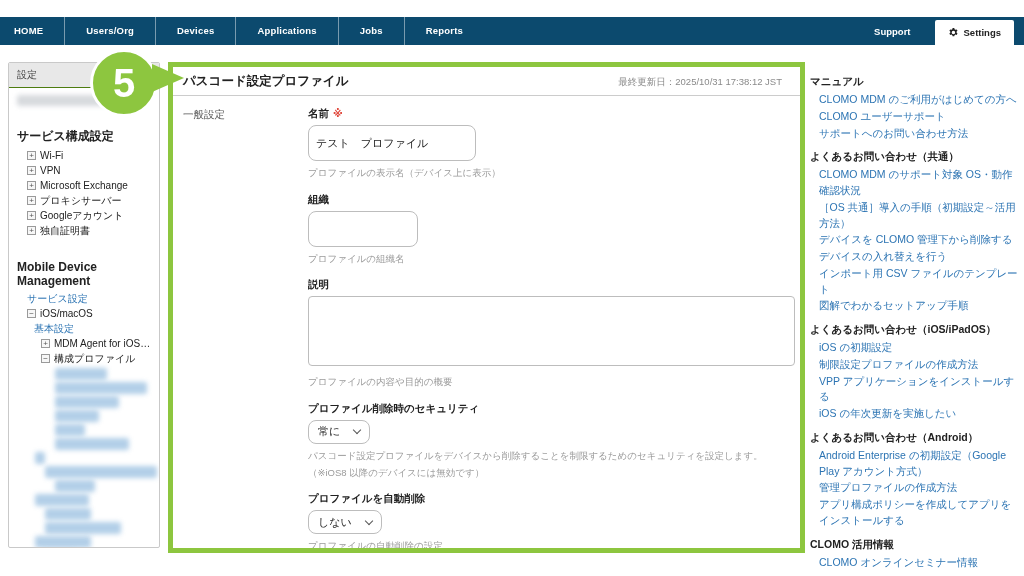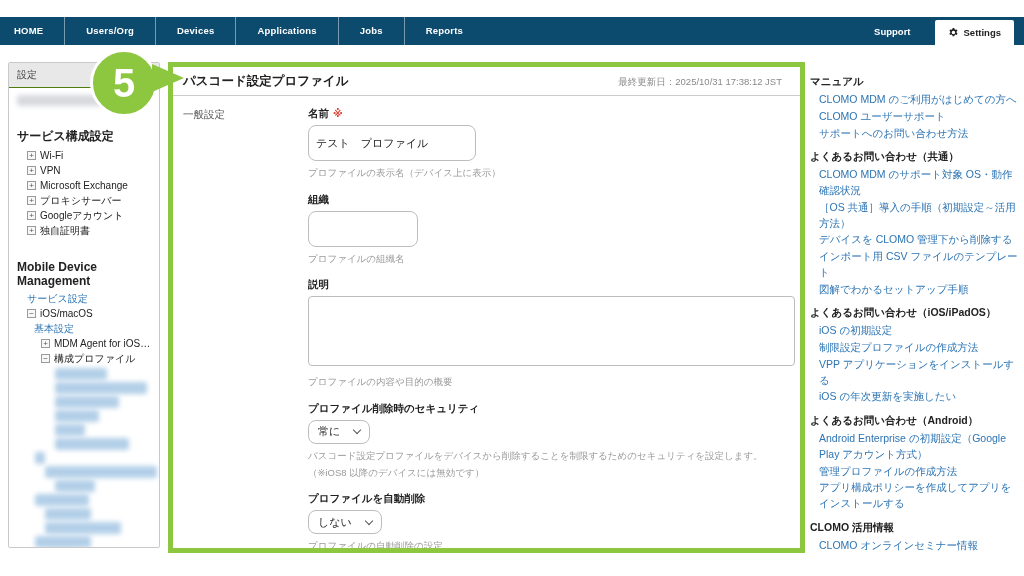--- a/index.html
+++ b/index.html
@@ -241,20 +241,21 @@
 
 <div class="help-col">
   <div class="help-sec-title">マニュアル</div>
   <div class="help-link">CLOMO MDM のご利用がはじめての方へ</div>
     <div class="help-link">CLOMO ユーザーサポート</div>
     <div class="help-link">サポートへのお問い合わせ方法</div>
   <div class="help-sec-title">よくあるお問い合わせ（共通）</div>
   <div class="help-link">CLOMO MDM のサポート対象 OS・動作確認状況</div>
     <div class="help-link">［OS 共通］導入の手順（初期設定～活用方法）</div>
     <div class="help-link">デバイスを CLOMO 管理下から削除する</div>
+    <div class="help-link">デバイスの入れ替えを行う</div>
     <div class="help-link">インポート用 CSV ファイルのテンプレート</div>
     <div class="help-link">図解でわかるセットアップ手順</div>
   <div class="help-sec-title">よくあるお問い合わせ（iOS/iPadOS）</div>
   <div class="help-link">iOS の初期設定</div>
     <div class="help-link">制限設定プロファイルの作成方法</div>
     <div class="help-link">VPP アプリケーションをインストールする</div>
     <div class="help-link">iOS の年次更新を実施したい</div>
   <div class="help-sec-title">よくあるお問い合わせ（Android）</div>
   <div class="help-link">Android Enterprise の初期設定（Google Play アカウント方式）</div>
     <div class="help-link">管理プロファイルの作成方法</div>

